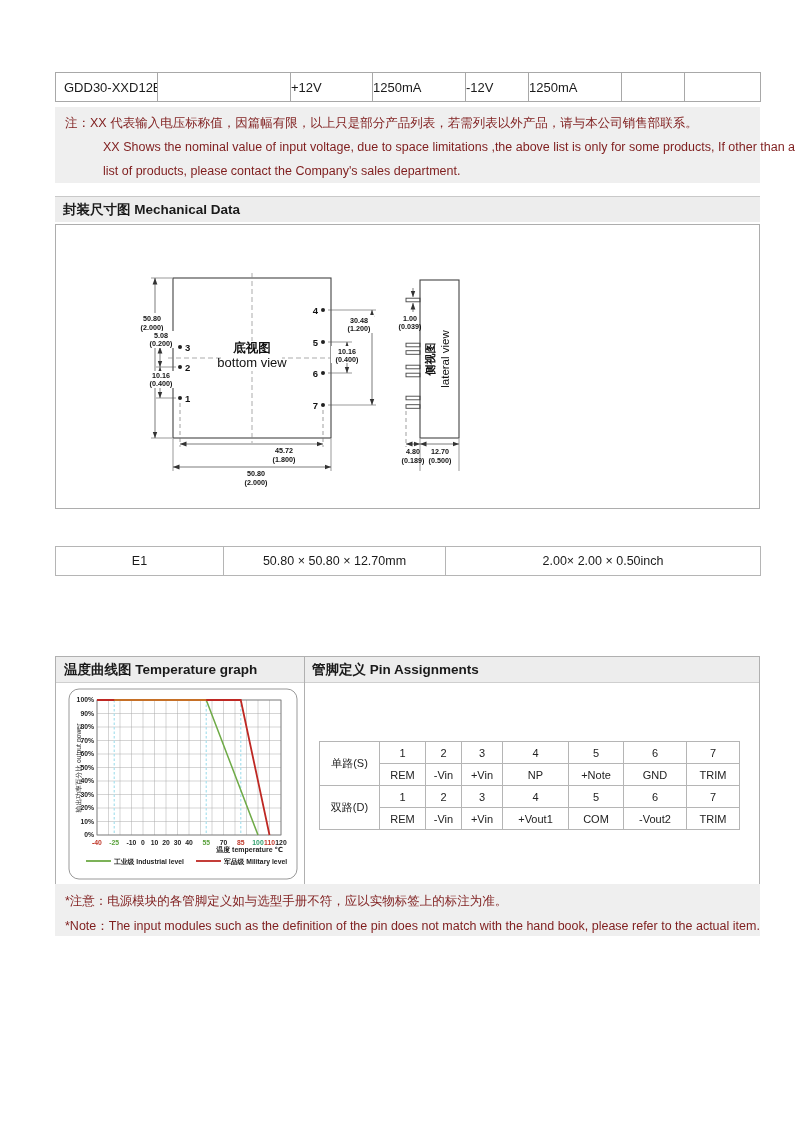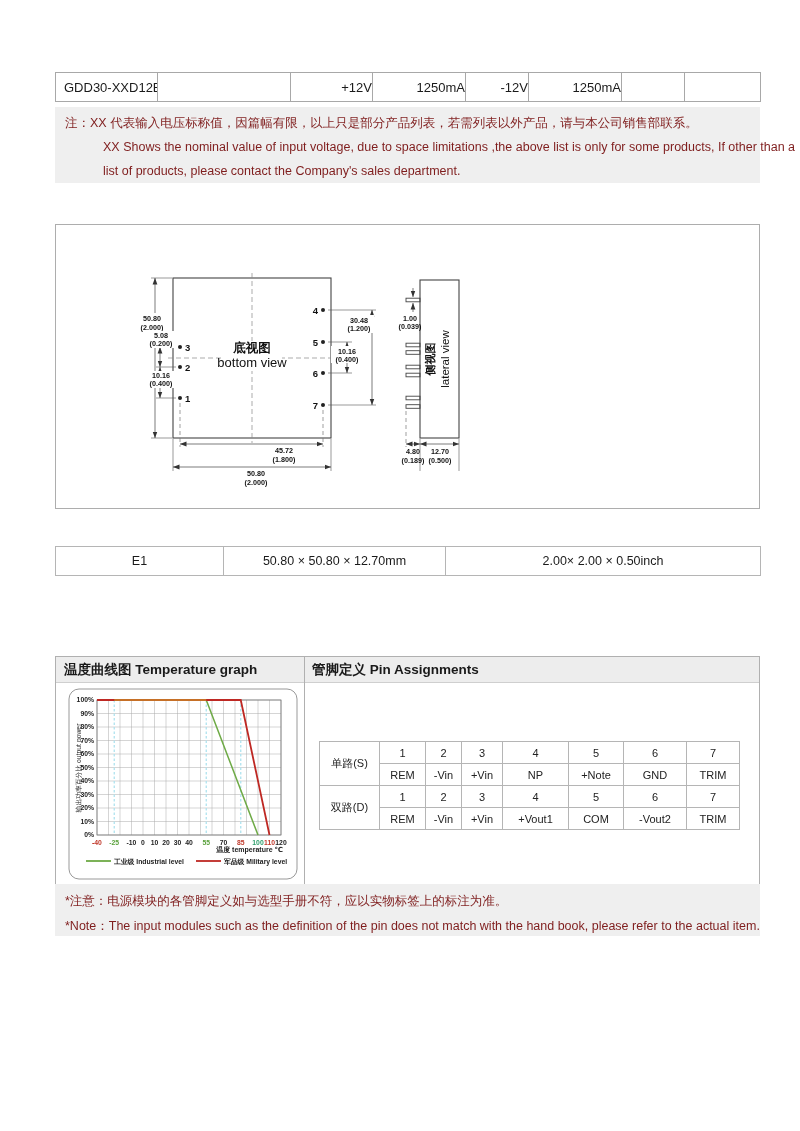--- a/index.html
+++ b/index.html
@@ -2,21 +2,21 @@
 <html><head>
 <meta charset="utf-8">
 <style>
   html,body{margin:0;padding:0;background:#fff;}
   .page{position:relative;width:800px;height:1131px;background:#ffffff;
         font-family:"Liberation Sans","DejaVu Sans",sans-serif;color:#1a1a1a;overflow:hidden;}
   .abs{position:absolute;}
   table{border-collapse:collapse;}
   
   .top-table{width:705px;table-layout:fixed;font-size:13px;}
-  .top-table td{border:1px solid #a8a8a8;height:28px;text-align:right;padding:0;overflow:hidden;white-space:nowrap;}
+  .top-table td{border:1px solid #a8a8a8;height:28px;text-align:left;padding:0;overflow:hidden;white-space:nowrap;}
   .top-table td.first{text-align:left;padding-left:8px;}
   
   .note-block{background:#efefef;font-size:12.5px;color:#7f1d1d;}
   .note-line{position:absolute;white-space:nowrap;}
   
   .sec-bar{background:#ededed;border-top:1px solid #c9c9c9;font-weight:bold;font-size:13.5px;
            line-height:26px;height:26px;padding-left:8px;box-sizing:border-box;white-space:nowrap;overflow:hidden;}
   
   .draw-box{border:1px solid #adadad;background:#fff;}
   .ln{stroke:#444;fill:none;stroke-width:1.1;}
@@ -70,20 +70,21 @@
     </tr>
   </tbody>
     </table>
 
   <div class="note-block abs" style="left:55px;top:107px;width:705px;height:76px;">
     <div class="note-line" style="left:10px;top:8px;">注：XX 代表输入电压标称值，因篇幅有限，以上只是部分产品列表，若需列表以外产品，请与本公司销售部联系。</div>
     <div class="note-line" style="left:48px;top:33px;">XX Shows the nominal value of input voltage, due to space limitations ,the above list is only for some products, If other than a</div>
     <div class="note-line" style="left:48px;top:57px;">list of products, please contact the Company's sales department.</div>
   </div>
 
+  <div class="sec-bar abs" style="left:55px;top:196px;width:705px;">封装尺寸图  Mechanical Data</div>
 
   <div class="draw-box abs" style="left:55px;top:224px;width:703px;height:283px;">
     <svg width="703" height="281" viewBox="0 0 703 281">
       <defs>
         <marker id="ar" markerWidth="7" markerHeight="6" refX="6.5" refY="3" orient="auto" markerUnits="userSpaceOnUse">
           <path d="M0,0.6 L6.5,3 L0,5.4 z" fill="#333"></path>
         </marker>
         <marker id="arr" markerWidth="7" markerHeight="6" refX="6.5" refY="3" orient="auto-start-reverse" markerUnits="userSpaceOnUse">
           <path d="M0,0.6 L6.5,3 L0,5.4 z" fill="#333"></path>
         </marker>

